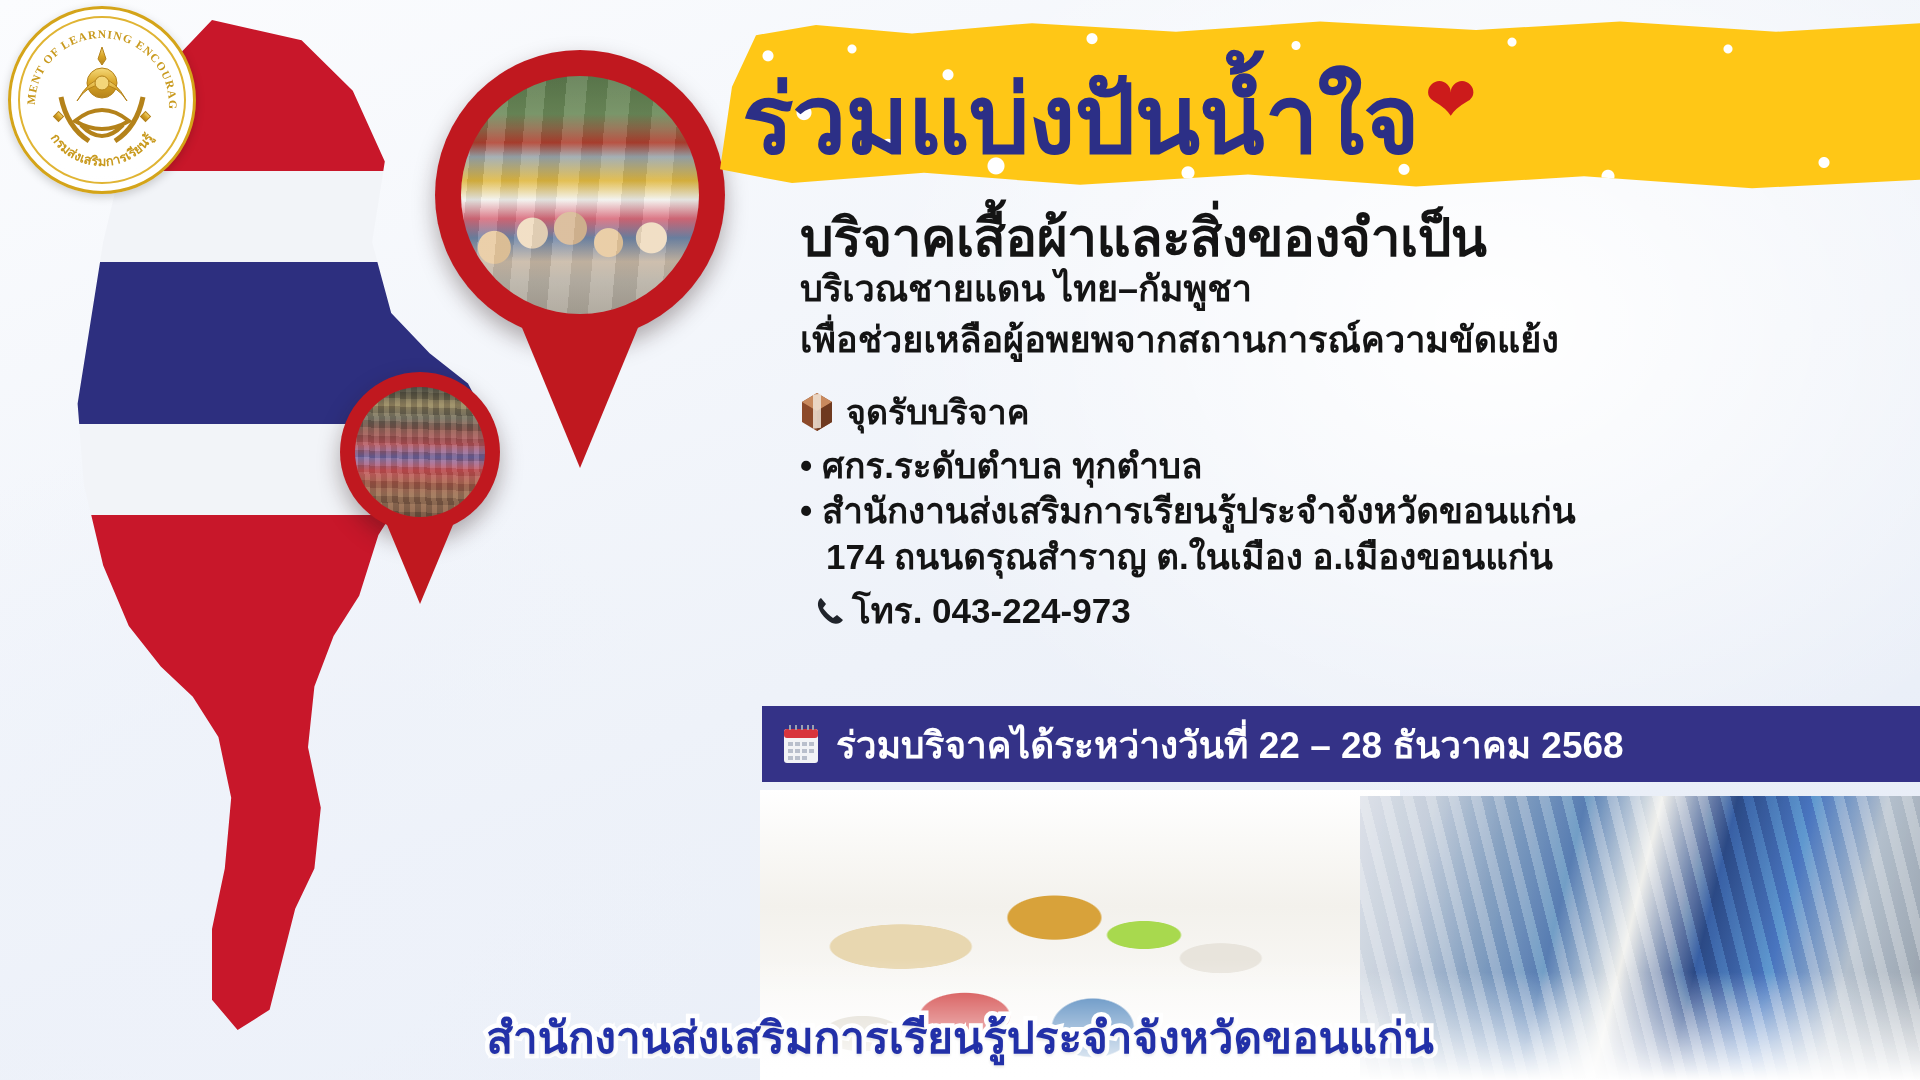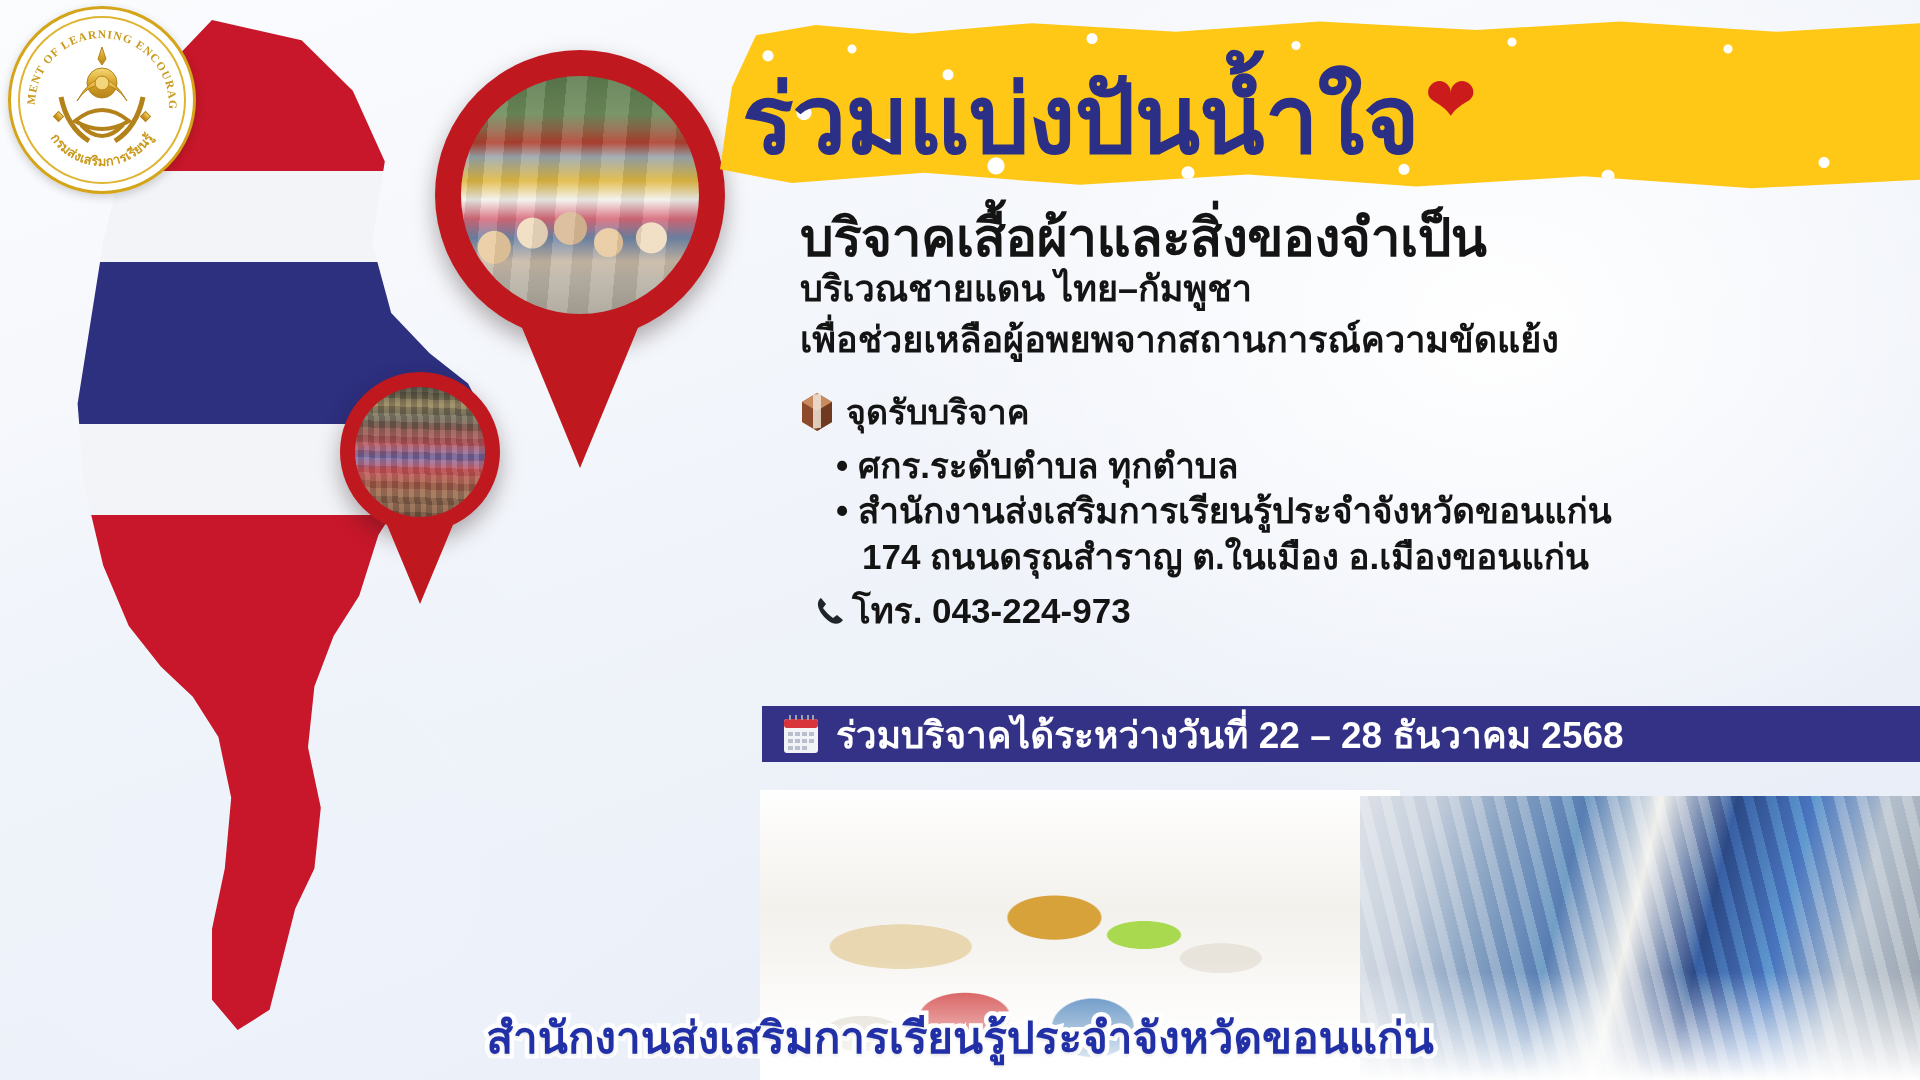--- a/index.html
+++ b/index.html
@@ -138,29 +138,29 @@
     line-height:1;white-space:nowrap;}
   .title .heart{color:#cc1b1b;font-size:62px;margin-left:6px;margin-top:-42px;}
 
   
   .col{position:absolute;left:800px;top:208px;width:1110px;color:#141414;}
   .headline{font-size:53px;font-weight:bold;line-height:1.12;letter-spacing:-.5px;}
   .sub{font-size:36px;font-weight:bold;line-height:1.24;margin-top:6px;}
   .dropoff{display:flex;align-items:center;gap:12px;margin-top:22px;
     font-size:34px;font-weight:bold;}
   .dropoff .box-icon{width:34px;height:40px;flex:0 0 auto;}
-  .list{margin-top:4px;font-size:35px;font-weight:bold;line-height:1.30;margin-left:36px;}
+  .list{margin-top:4px;font-size:35px;font-weight:bold;line-height:1.30;}
   .list .li{white-space:nowrap;}
   .list .addr{padding-left:26px;white-space:nowrap;}
   .tel{display:flex;align-items:center;gap:6px;margin-top:4px;
     font-size:35px;font-weight:bold;padding-left:14px;}
   .tel svg{flex:0 0 auto;}
 
   
-  .datebar{position:absolute;left:762px;top:706px;width:1158px;height:56px;
+  .datebar{position:absolute;left:762px;top:706px;width:1158px;height:76px;
     background:#343287;display:flex;align-items:center;gap:16px;padding-left:20px;
     box-sizing:border-box;}
   .datebar .cal{width:38px;height:42px;flex:0 0 auto;}
   .datebar .dtxt{color:#ffffff;font-size:37px;font-weight:bold;white-space:nowrap;}
 
   
   .goods{position:absolute;left:760px;top:790px;width:640px;height:290px;
     background:
       linear-gradient(to bottom, rgba(255,255,255,0) 0%, rgba(255,255,255,0) 58%, #ffffff 100%),
       radial-gradient(ellipse at 22% 54%, #e8d7b0 0 70px, rgba(0,0,0,0) 72px),

